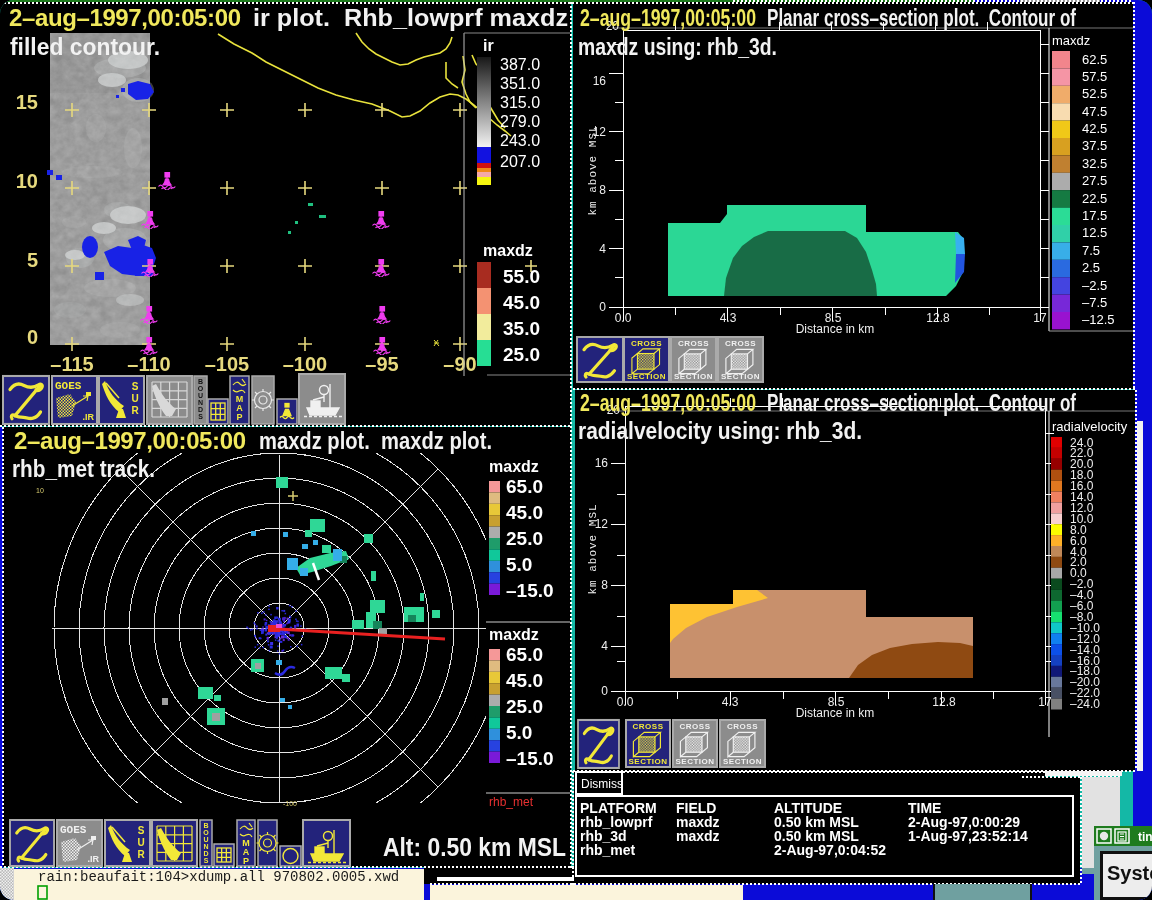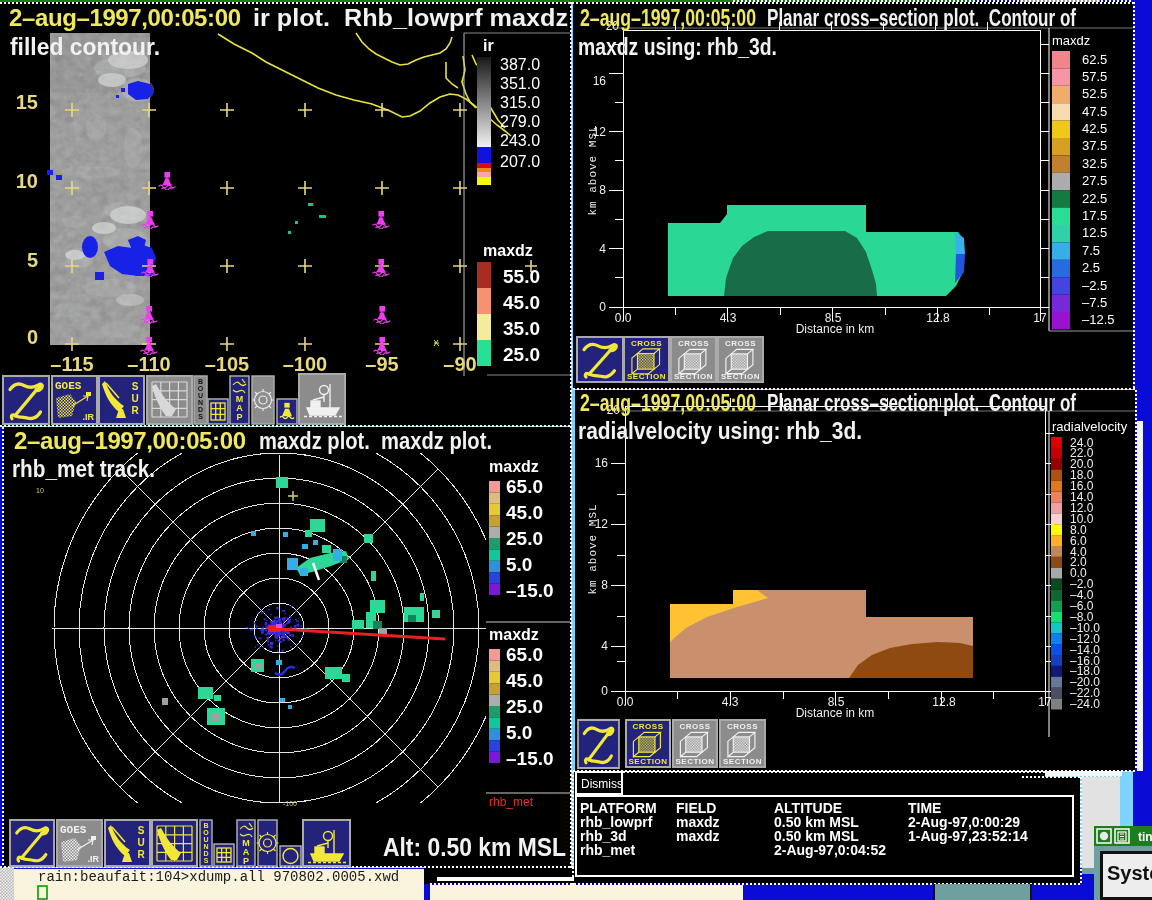--- a/index.html
+++ b/index.html
@@ -1,15 +1,15 @@
 <!DOCTYPE html>
 <html><head><meta charset="utf-8">
 <style>
 html,body{margin:0;padding:0;background:#000;}
-#scr{position:relative;width:1152px;height:900px;overflow:hidden;background:#7dd3fc;}
+#scr{position:relative;width:1152px;height:900px;overflow:hidden;background:#14b8a6;border-radius:14px;}
 svg{display:block;}
 text{font-family:"Liberation Sans",sans-serif;}
 .ty{font:bold 24px "Liberation Sans",sans-serif;fill:#f0e85c;}
 .tw{font:bold 24px "Liberation Sans",sans-serif;fill:#f2f2f2;}
 .ax{font:bold 20px "Liberation Sans",sans-serif;fill:#e6d97e;}
 .lg17{font:16px "Liberation Sans",sans-serif;fill:#fff;}
 .lg19{font:bold 19px "Liberation Sans",sans-serif;fill:#fff;}
 .s12{font:12px "Liberation Sans",sans-serif;fill:#eee;}
 .s13{font:13px "Liberation Sans",sans-serif;fill:#fff;}
 .mn{font:bold 14px "Liberation Mono",monospace;fill:#fff;}

